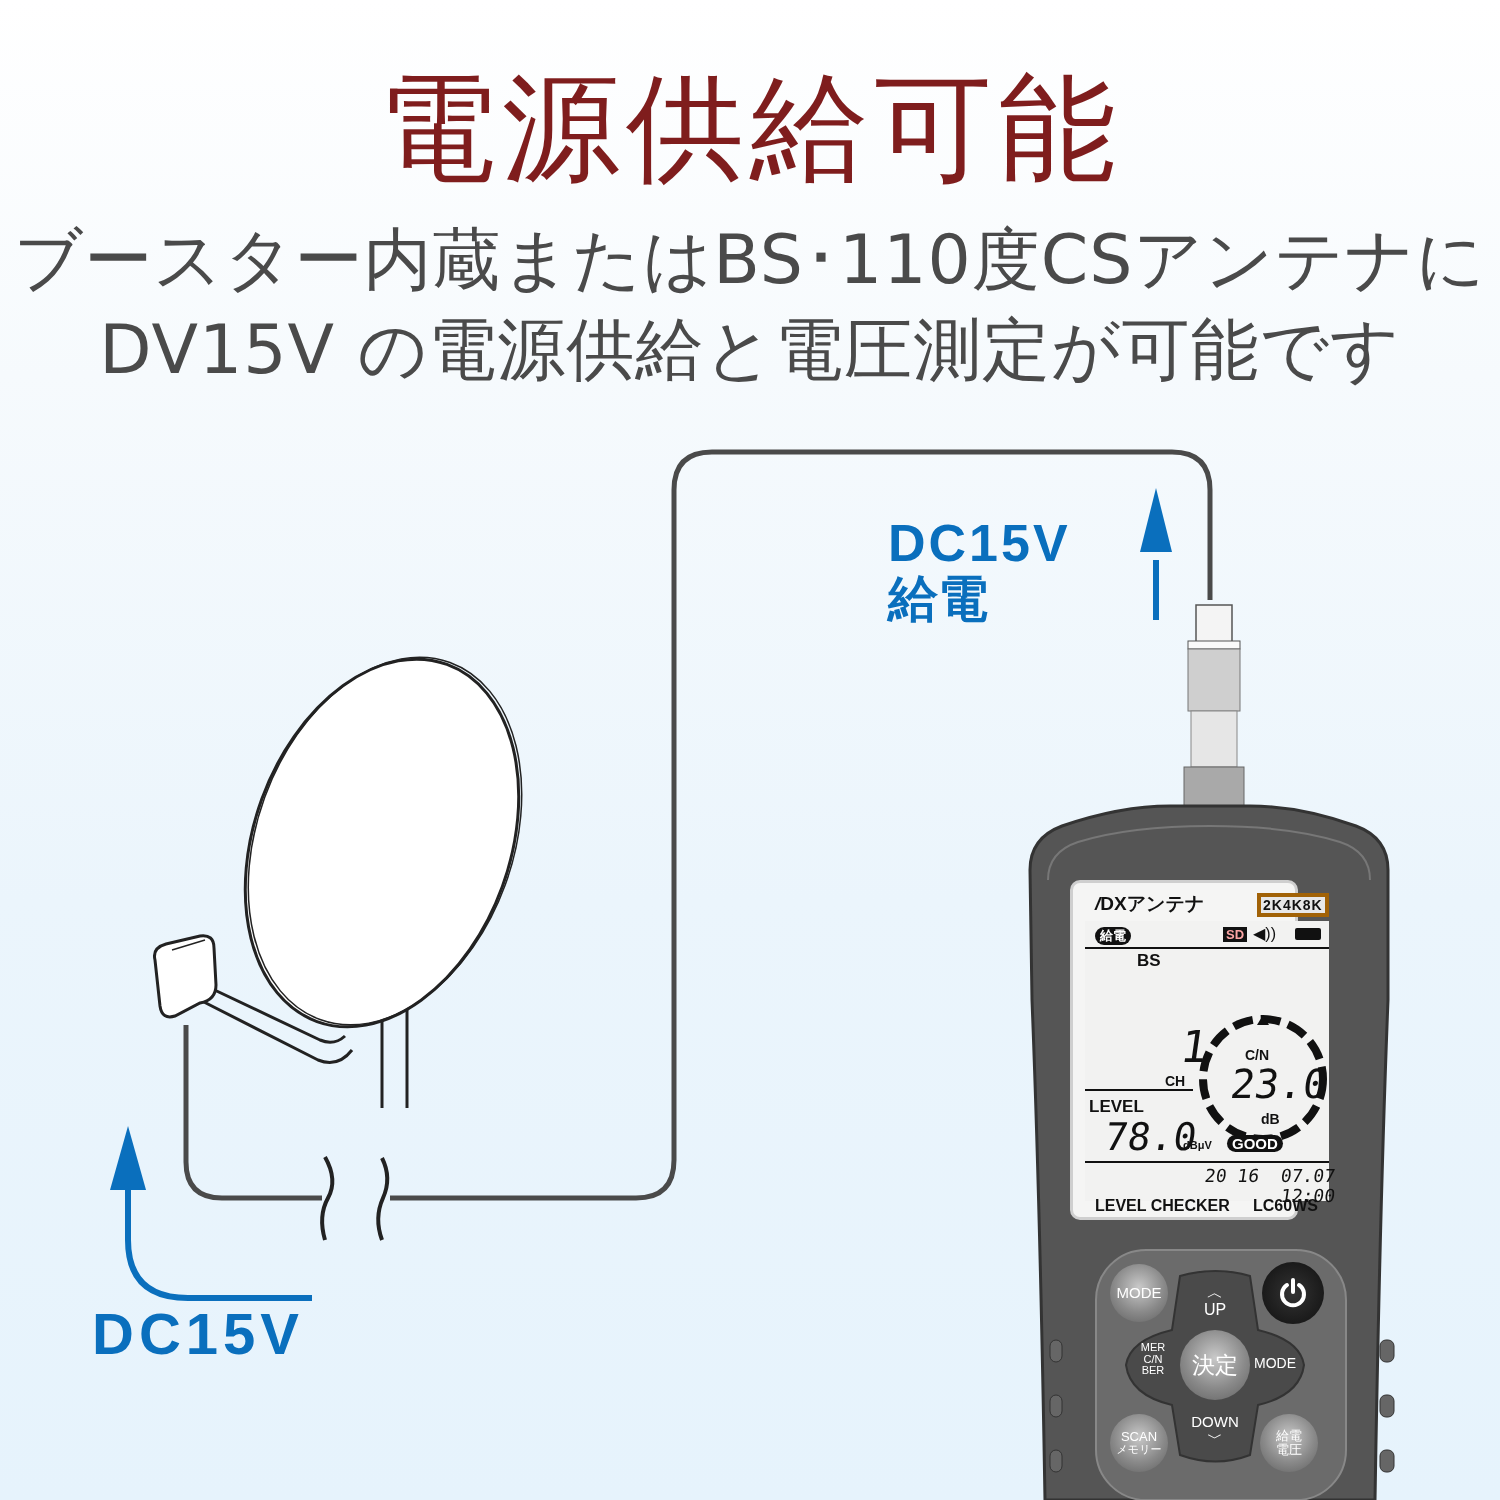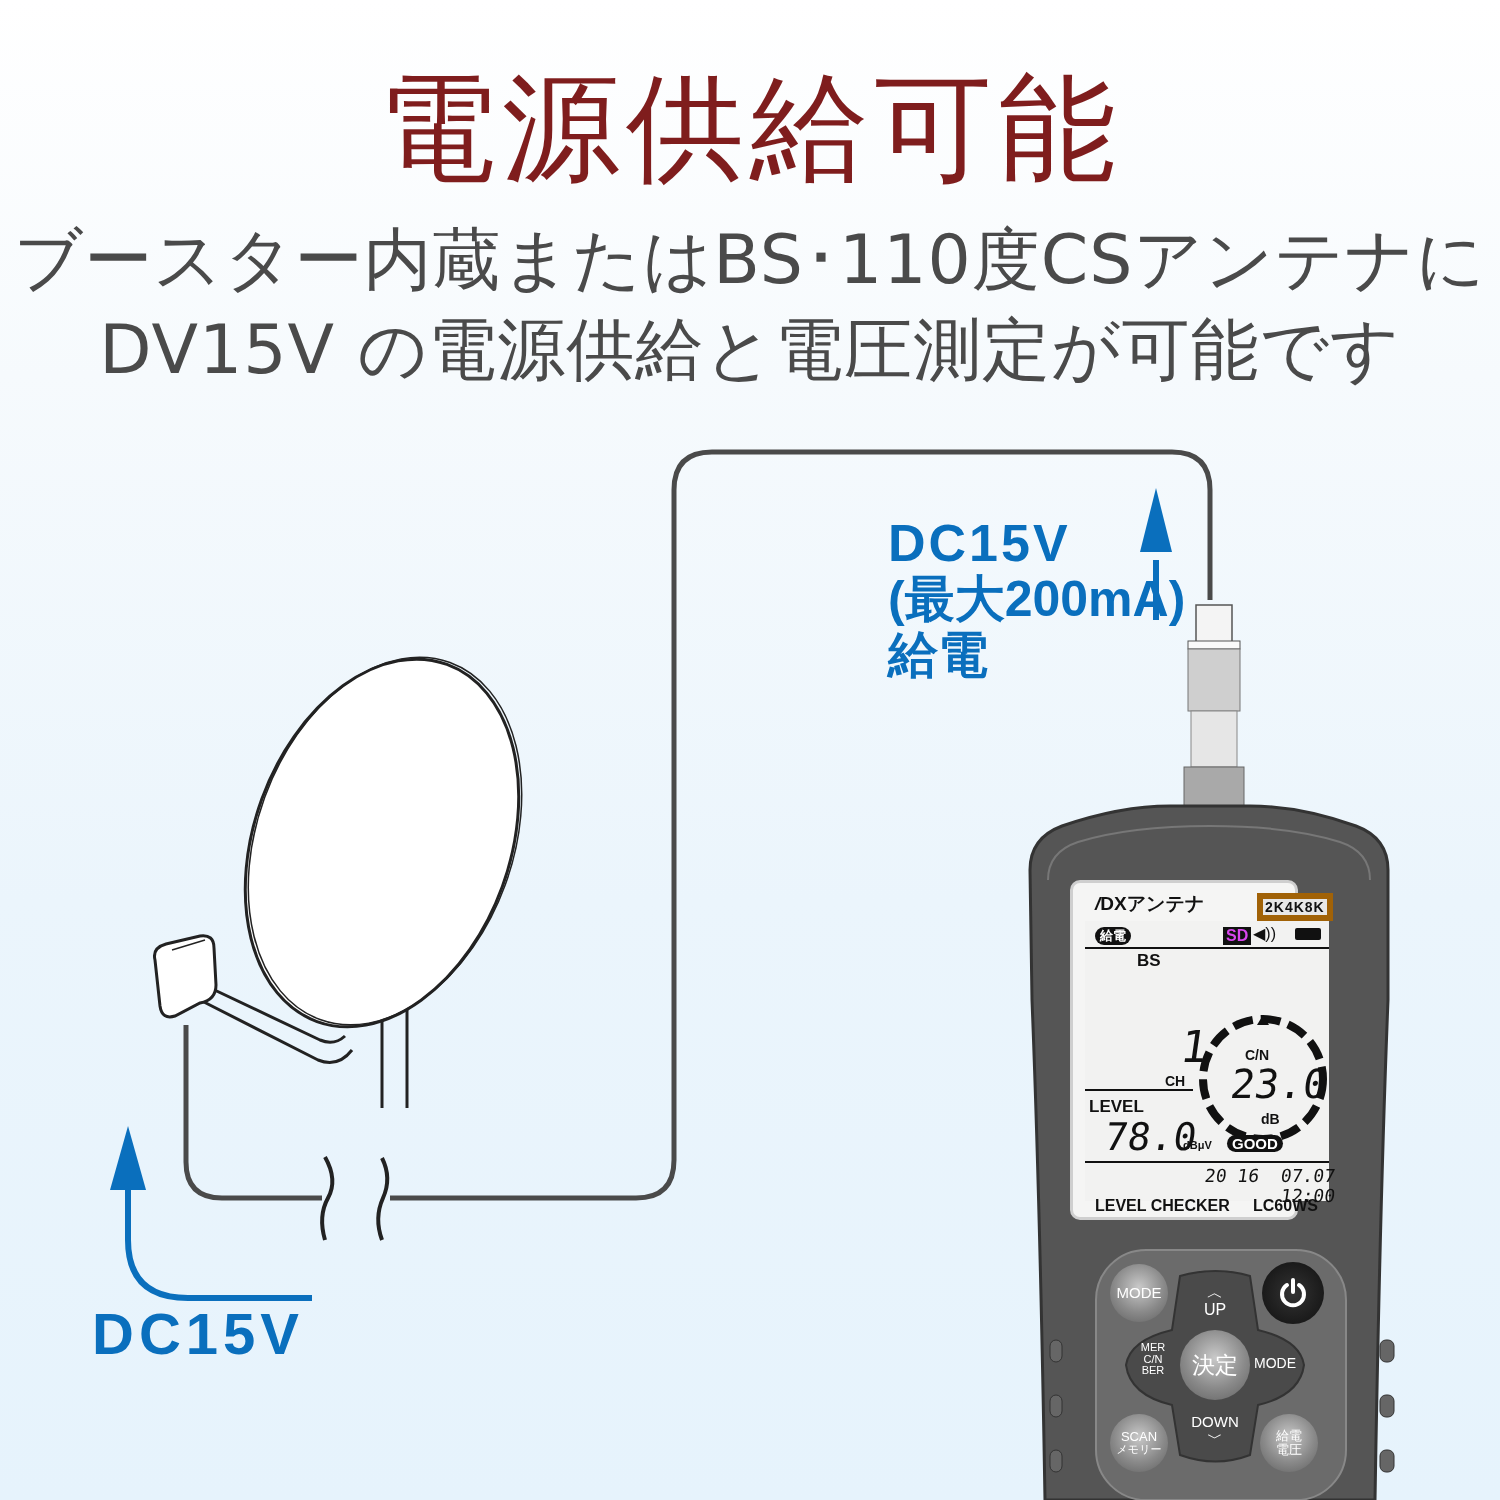--- a/index.html
+++ b/index.html
@@ -13,21 +13,21 @@
   .sub.l2{top:310px;}
   svg.scene{position:absolute;left:0;top:0;}
   .lbl{position:absolute;color:#0a6fbd;font-weight:bold;font-family:"Liberation Sans","DejaVu Sans",sans-serif;}
   .lbl-top{left:888px;top:515px;font-size:50px;line-height:56px;}
   .lbl-top .big{font-size:52px;letter-spacing:3px;}
   .lbl-bot{left:92px;top:1300px;font-size:58px;letter-spacing:5px;}
   .screen{position:absolute;left:1070px;top:880px;width:228px;height:340px;background:#f5f5f4;
     border:3px solid #cfcfcf;border-radius:10px;box-sizing:border-box;font-family:"Liberation Sans",sans-serif;color:#111;}
   .s{position:absolute;white-space:nowrap;}
   .brand{left:22px;top:8px;font-size:19px;font-weight:bold;}
-  .klabels{left:184px;top:10px;font-size:14px;font-weight:bold;border:6px solid #a16207;padding:0 2px;letter-spacing:1px;background:#e8e8e8;}
+  .klabels{left:184px;top:10px;font-size:14px;font-weight:bold;border:4px solid #a16207;padding:0 2px;letter-spacing:1px;background:#e8e8e8;}
   .lcd{position:absolute;left:12px;top:38px;width:244px;height:280px;background:#f2f2f1;}
   .pill{background:#111;color:#fff;border-radius:10px;padding:0 5px;font-weight:bold;}
   .seg{font-family:"DejaVu Sans Mono","Liberation Mono",monospace;transform:skewX(-8deg);}
   .btn{position:absolute;border-radius:50%;display:flex;align-items:center;justify-content:center;text-align:center;
     color:#fff;font-family:"Liberation Sans",sans-serif;line-height:1.05;
     background:radial-gradient(circle at 50% 40%,#c9c9c9 0%,#8a8a8a 55%,#5f5f5f 100%);}
   .btnlabel{position:absolute;color:#fff;font-family:"Liberation Sans",sans-serif;text-align:center;line-height:1.05;}
 </style>
 </head>
 <body>
@@ -89,33 +89,32 @@
     <rect x="1380" y="1395" width="14" height="22" rx="6" fill="#666" stroke="#333"></rect>
     <rect x="1380" y="1450" width="14" height="22" rx="6" fill="#666" stroke="#333"></rect>
     <rect x="1050" y="1340" width="12" height="22" rx="6" fill="#666" stroke="#333"></rect>
     <rect x="1050" y="1395" width="12" height="22" rx="6" fill="#666" stroke="#333"></rect>
     <rect x="1050" y="1450" width="12" height="22" rx="6" fill="#666" stroke="#333"></rect>
   </g>
 </svg>
 
 <div class="lbl lbl-top">
   <div class="big">DC15V</div>
-  <div>(最大200mA)</div>
   <div>給電</div>
 </div>
 <div class="lbl lbl-bot">DC15V</div>
 
 <div class="screen">
   <div class="s brand">
     <span style="font-style:italic;">/</span><span>DXアンテナ</span>
   </div>
   <div class="s klabels">2K4K8K</div>
   <div class="lcd">
     <div class="s pill" style="left:10px;top:6px;font-size:13px;">給電</div>
-    <div class="s" style="left:138px;top:6px;font-size:16px;background:#111;color:#d946ef;padding:0 3px;font-weight:bold;">SD</div>
+    <div class="s" style="left:138px;top:6px;font-size:13px;background:#111;color:#fca5a5;padding:0 3px;font-weight:bold;">SD</div>
     <div class="s" style="left:168px;top:3px;font-size:16px;">◀))</div>
     <div class="s" style="left:210px;top:7px;width:26px;height:12px;background:#111;border-radius:2px;"></div>
     <div class="s" style="left:0;top:26px;width:244px;height:2px;background:#111;"></div>
     <div class="s" style="left:52px;top:30px;font-size:17px;font-weight:bold;">BS</div>
 
     <div class="s seg" style="left:96px;top:100px;font-size:44px;">1</div>
     <div class="s" style="left:80px;top:152px;font-size:14px;font-weight:bold;">CH</div>
     <div class="s" style="left:0;top:168px;width:108px;height:2px;background:#111;"></div>
 
     <svg class="s" style="left:108px;top:88px;" width="140" height="140">

